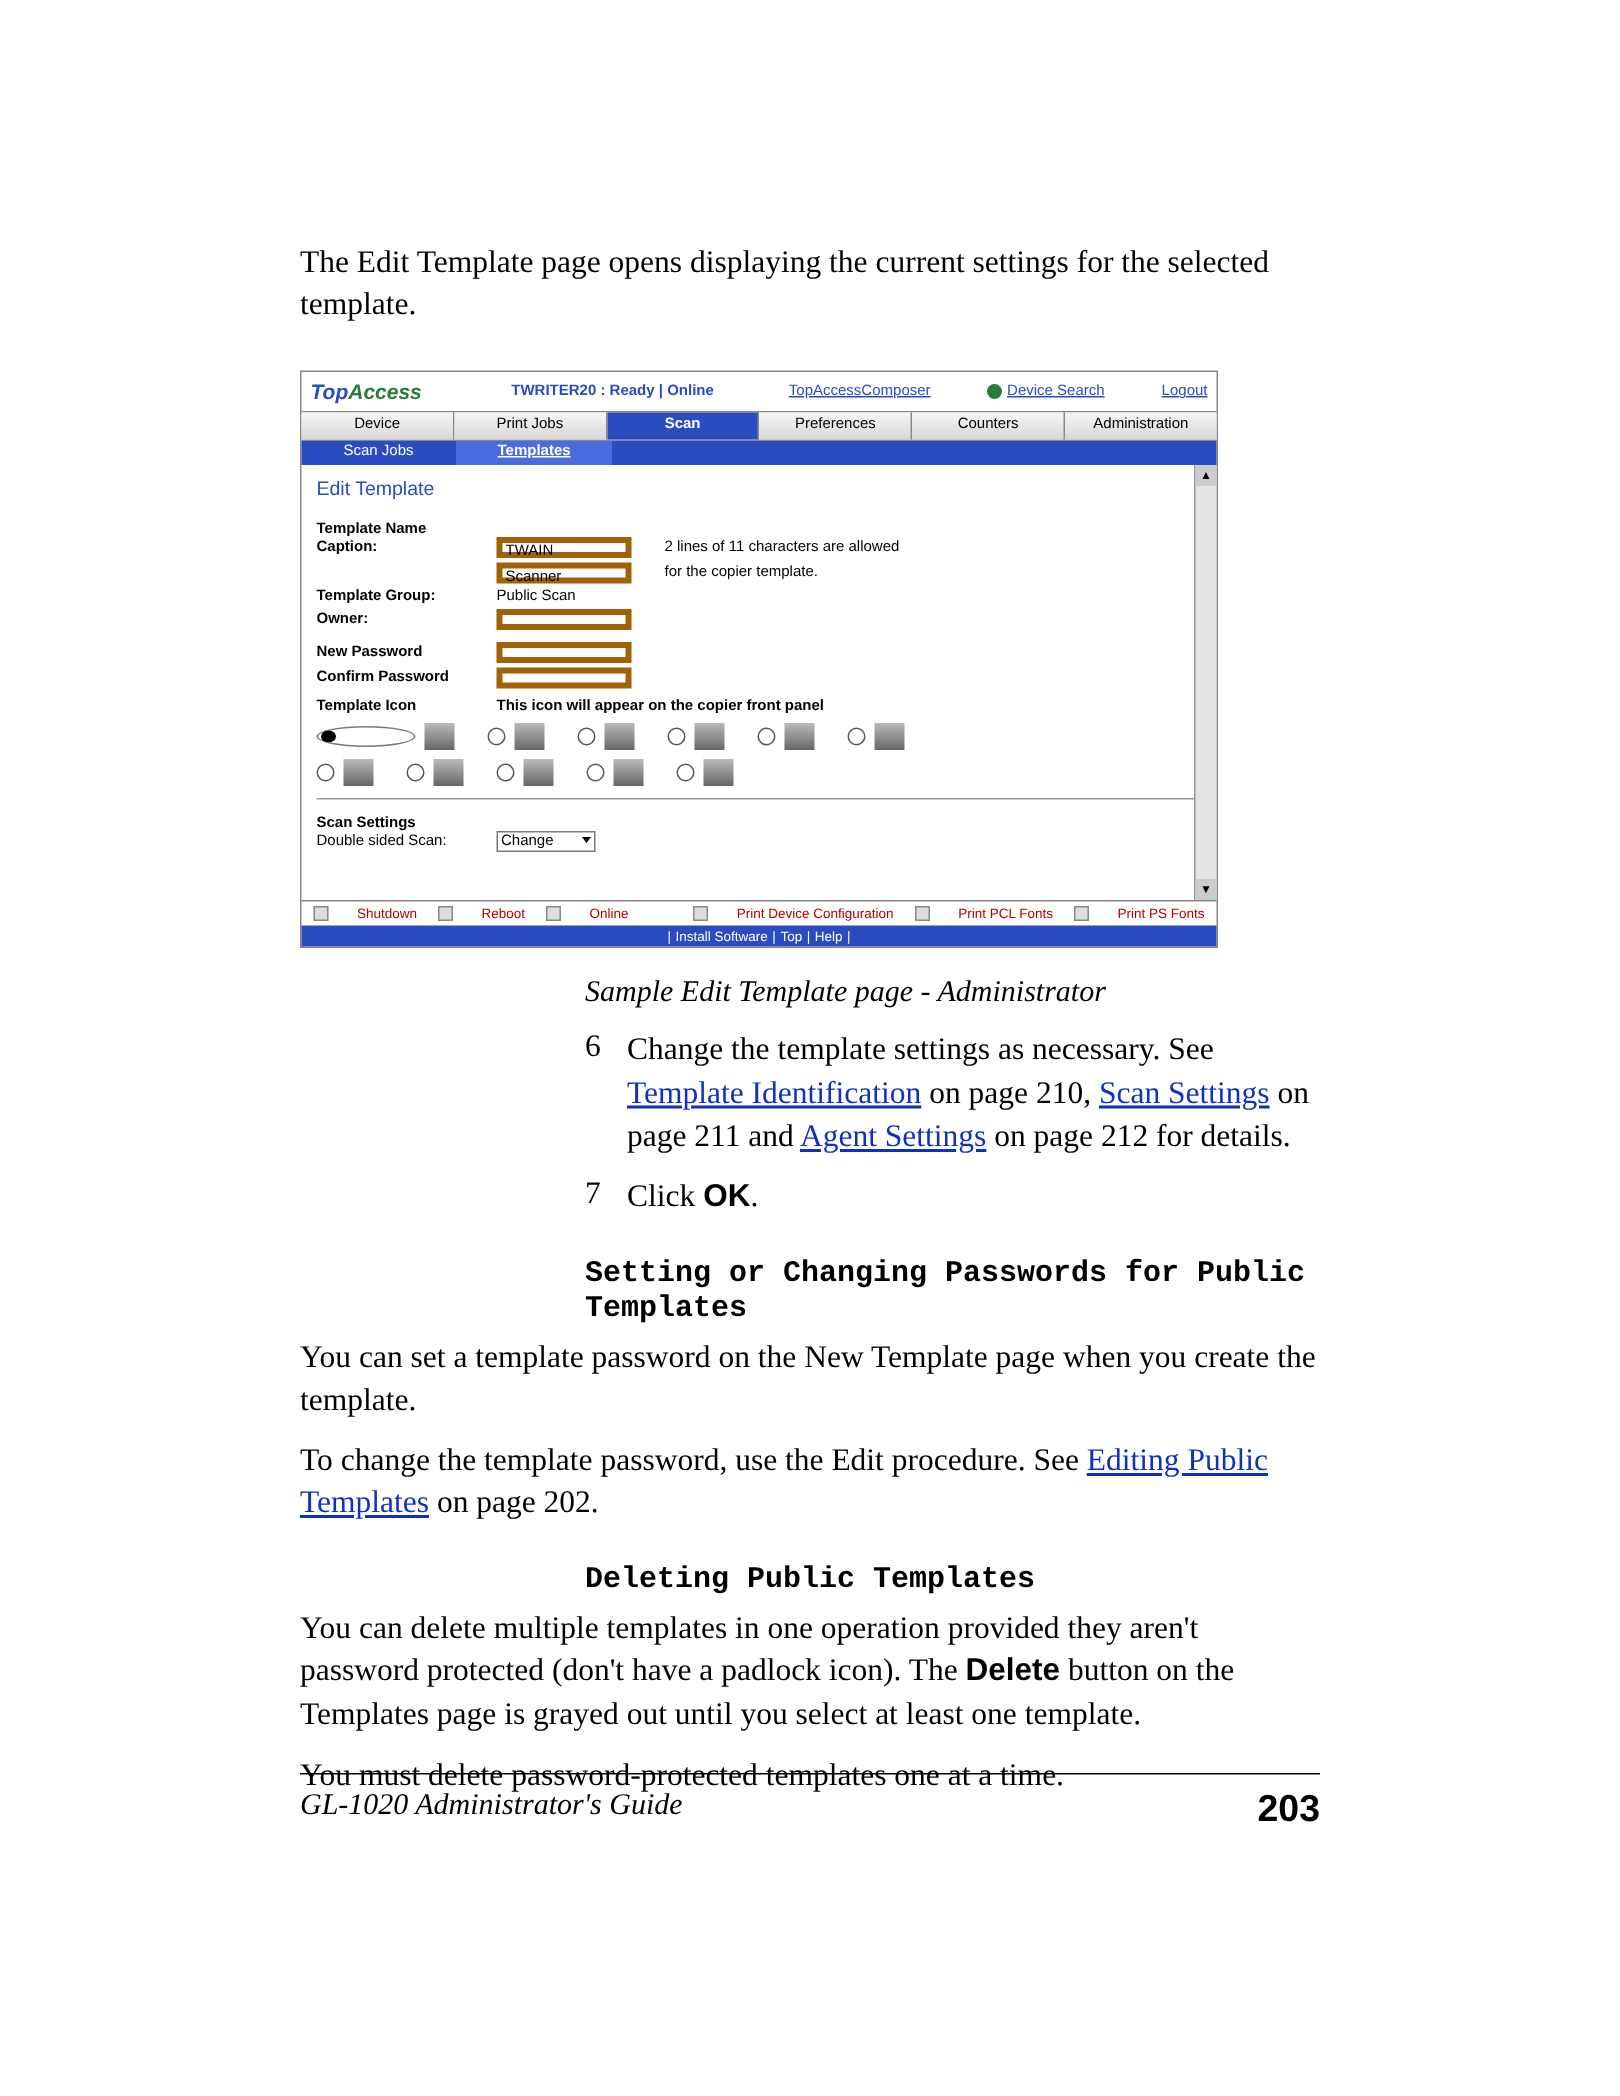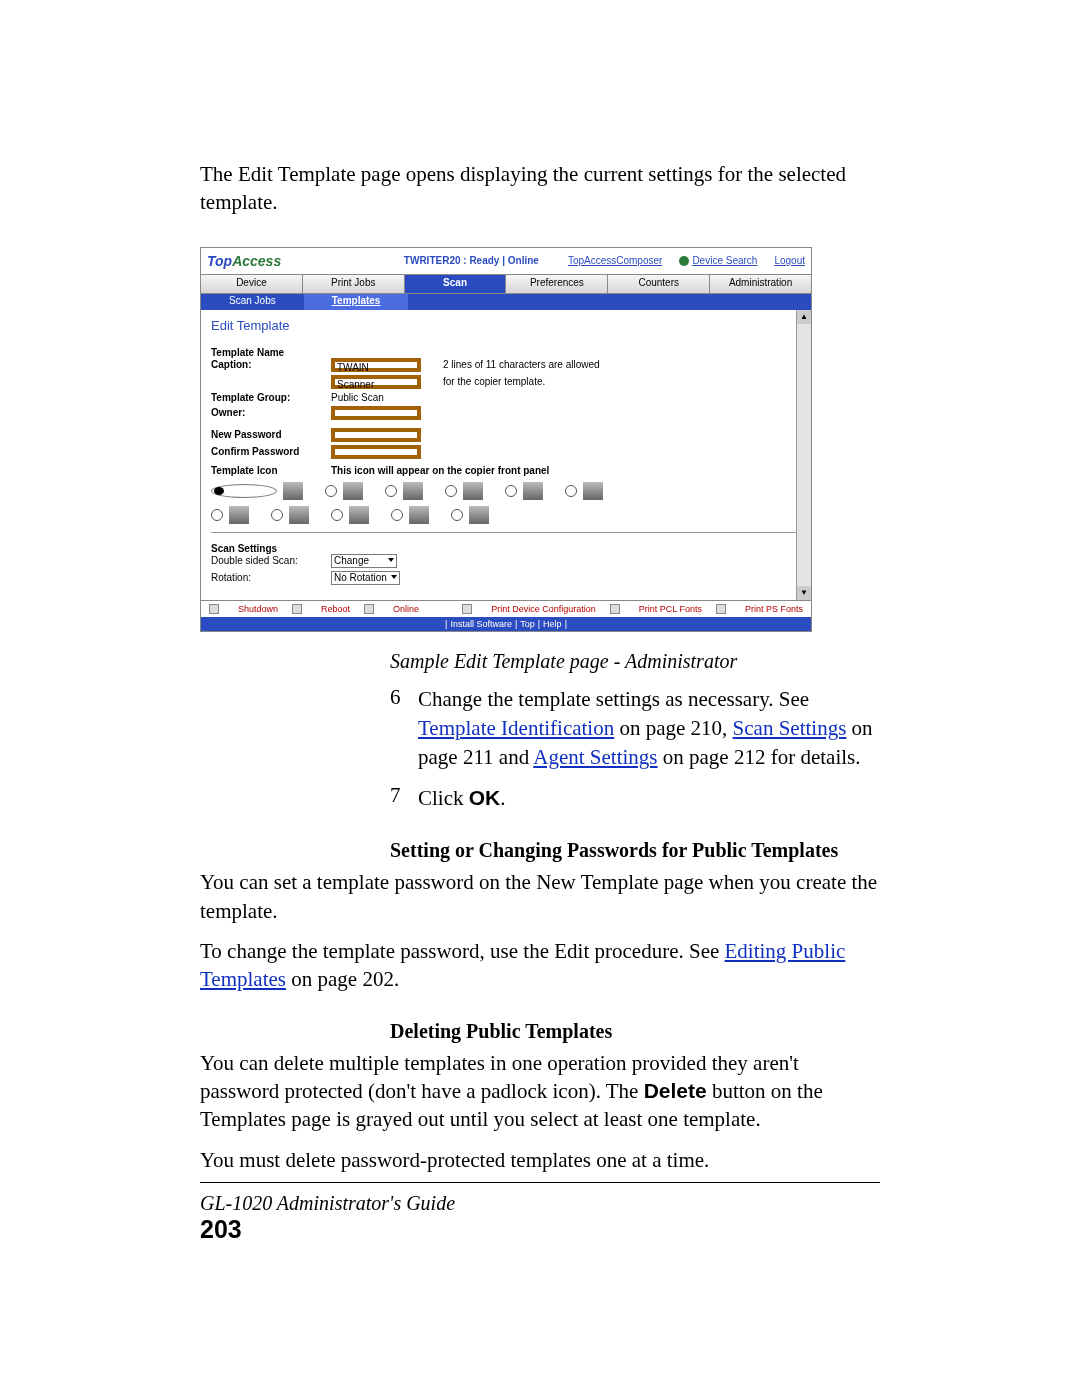--- a/index.html
+++ b/index.html
@@ -24,20 +24,21 @@
     font-size:10px;color:#000;
     background:#fff;
     position:relative;
   }
   
   .ta-top{
     display:flex;align-items:center;
     height:22px;
     border-bottom:1px solid #888;
     padding:2px 6px;
+    gap:21px;
   }
   .brand{font-style:italic;font-weight:bold;font-size:14px;color:#2a4cc0}
   .brand-top{color:#2a4cc0}
   .brand-access{color:#2a7a3a}
   .top-spacer{flex:1}
   .top-status{color:#2a4cc0;font-weight:bold;font-size:10px;margin-right:12px}
   .top-link{color:#2a4cc0;text-decoration:underline;font-size:10px;margin-left:17px;display:inline-flex;align-items:center;gap:3px}
   .ico-search{width:10px;height:10px;display:inline-block;background:#2a7a3a;border-radius:50%}
   
   .ta-tabs{display:flex;height:18px;border-bottom:1px solid #888;font-size:10px}
@@ -104,27 +105,27 @@
   .ta-foot2{
     background:#2a4cc0;color:#fff;font-size:9px;text-align:center;height:14px;line-height:14px;
   }
   .ta-foot2 span{margin:0 3px}
   .caption{font-style:italic;margin:18px 0 12px 190px;font-size:20px}
   .numrow{display:flex;margin-left:190px;margin-bottom:10px}
   .num{width:28px;flex:none}
   .numtxt{flex:1;line-height:1.4}
   .doclink{color:#1030c0;text-decoration:underline}
   .sans-bold{font-family:Arial,Helvetica,sans-serif;font-weight:bold}
-  .hdr2{font-weight:bold;font-family:Liberation Serif, serif;font-size:20px;margin:26px 0 6px 190px}
+  .hdr2{font-weight:bold;font-family:Liberation Mono, monospace;font-size:20px;margin:26px 0 6px 190px}
   .footline{
     position:absolute;left:200px;top:1182px;width:680px;border-top:1px solid #000;
   }
   .footer{
     position:absolute;left:200px;top:1192px;width:680px;
-    display:flex;justify-content:space-between;font-style:italic;font-size:20px;flex-direction:column;
+    display:flex;justify-content:space-between;font-style:italic;font-size:20px;
   }
   .footer .pg{font-weight:bold;font-style:normal;font-family:Arial,Helvetica,sans-serif;font-size:25px}
 </style>
 </head>
 <body>
 
 <div class="page">
 
   <p class="para indent">The Edit Template page opens displaying the current settings for the selected template.</p>
 
@@ -245,24 +246,20 @@
           </span>
       </div>
 
       <hr class="hr">
 
       <div class="section-hdr">Scan Settings</div>
       <div class="field-row">
         <span class="field-label" style="font-weight:normal">Double sided Scan:</span>
         <span class="sel">Change</span>
       </div>
-      <div class="field-row">
-        <span class="field-label" style="font-weight:normal">Rotation:</span>
-        <span class="sel">No Rotation</span>
-      </div>
 
       <div class="scrollbar">
         <div class="scroll-up">▲</div>
         <div class="scroll-dn">▼</div>
       </div>
     </div>
 
     <div class="ta-foot">
       <span class="fitem">
           <span class="sq"></span>

